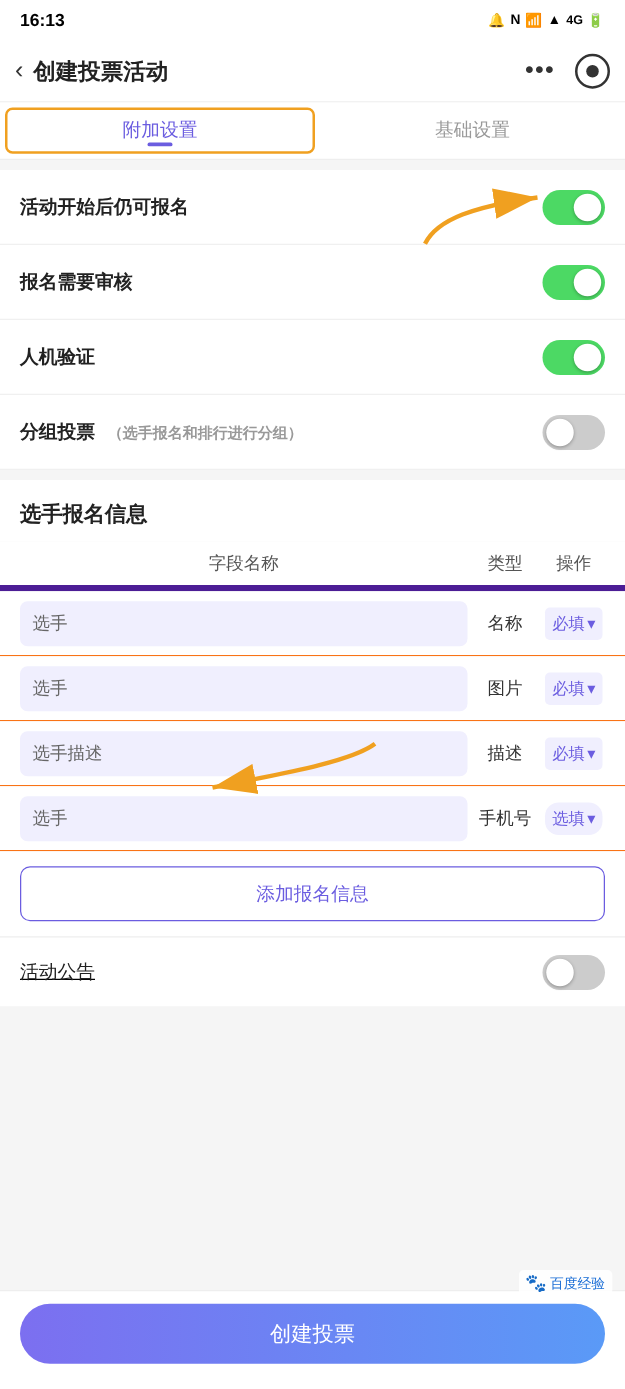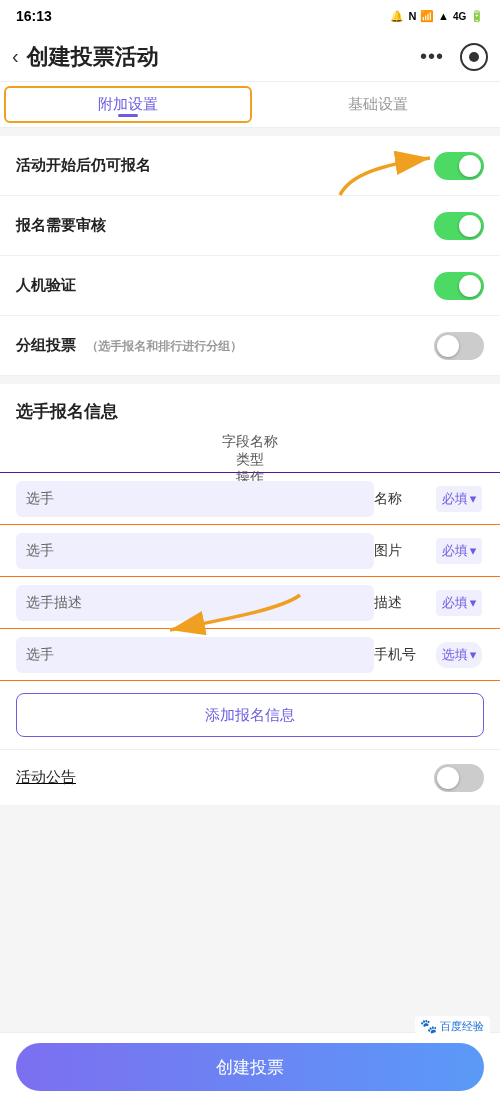--- a/index.html
+++ b/index.html
@@ -41,21 +41,21 @@
       border-bottom: 1px solid #eee;
     }
     .nav-back {
       font-size: 20px;
       color: #333;
       margin-right: 8px;
       cursor: pointer;
     }
     .nav-title {
       flex: 1;
-      font-size: 22px;
+      font-size: 18px;
       font-weight: 600;
       color: #222;
       font-family: Liberation Mono, monospace;
     }
     .nav-more {
       font-size: 20px;
       color: #333;
       margin-right: 16px;
       letter-spacing: 1px;
       cursor: pointer;
@@ -183,22 +183,21 @@
       background: #fff;
     }
 
     
     .table-header {
       display: flex;
       align-items: center;
       padding: 0 16px;
       height: 40px;
       background: #fff;
-      border-bottom: 1px solid #4c1d95;
-      flex-direction: column;
+      border-bottom: 5px solid #4c1d95;
     }
     .th-name { flex: 1; text-align: center; font-size: 14px; color: #555; }
     .th-type { width: 60px; text-align: center; font-size: 14px; color: #555; }
     .th-action { width: 50px; text-align: center; font-size: 14px; color: #555; }
 
     
     .table-row {
       display: flex;
       align-items: center;
       padding: 0 16px;
@@ -215,21 +214,21 @@
       border-radius: 6px;
       height: 36px;
       width: 100%;
       padding: 0 10px;
       font-size: 14px;
       color: #666;
       outline: none;
     }
     .td-type {
       width: 60px;
-      text-align: left;
+      text-align: center;
       font-size: 14px;
       color: #333;
     }
     .td-action {
       width: 50px;
       display: flex;
       justify-content: center;
     }
     .required-btn {
       background: #f0effe;

